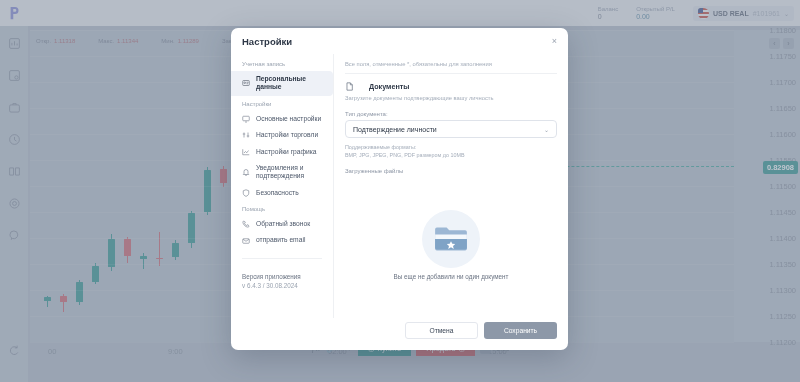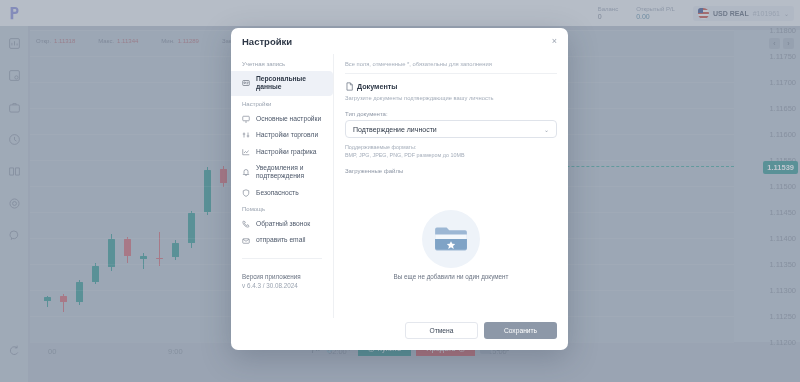--- a/index.html
+++ b/index.html
@@ -96,21 +96,21 @@
   .mi.active { background: #eef1f7; color: #2e3847; border-radius: 0 4px 4px 0; font-weight: bold; }
   .mi svg { width: 8px; height: 8px; flex: none; opacity: .75; }
   .mi span.txt { line-height: 1.25; }
   .m-side-sep { height: 1px; background: #eef0f3; margin: 9px 11px 0 11px; }
   .ver { padding: 14px 0 0 11px; }
   .ver-t { font-size: 6.3px; color: #6a7382; }
   .ver-v { font-size: 6.3px; color: #9aa3b0; margin-top: 2px; }
 
   .m-main { flex: 1; padding: 7px 11px 0 11px; display: flex; flex-direction: column; min-width: 0; }
   .req-note { font-size: 5.8px; color: #a4adba; padding-bottom: 6px; border-bottom: 1px solid #eef0f3; }
-  .doc-h { display: flex; align-items: center; gap: 3px; margin-top: 8px; }
+  .doc-h { display: flex; align-items: center; gap: 15px; margin-top: 8px; }
   .doc-h svg { width: 9px; height: 9px; color: #6a7382; }
   .doc-h-t { font-size: 7.2px; font-weight: bold; color: #2e3847; }
   .doc-sub { font-size: 5.8px; color: #a4adba; margin-top: 4px; }
   .fld-lbl { font-size: 6px; color: #8d96a5; margin-top: 10px; }
   .select { margin-top: 3px; height: 18px; border: 1px solid #dfe3ea; border-radius: 4px; display: flex; align-items: center; padding: 0 7px; font-size: 7px; color: #2e3847; cursor: pointer; }
   .select .sc { margin-left: auto; font-size: 6px; color: #9aa3b0; }
   .fmt { font-size: 5.4px; color: #a4adba; margin-top: 6px; line-height: 1.45; }
   .upload { margin-top: 7px; height: 20px; background: #2e3a4e; border-radius: 4px; color: #fff; font-size: 7.2px;
             display: flex; align-items: center; justify-content: center; gap: 5px; cursor: pointer; }
   .upload svg { width: 8px; height: 8px; }
@@ -325,21 +325,21 @@
         <div class="ptick" style="top: 74px;">1.11650</div>
         <div class="ptick" style="top: 100px;">1.11600</div>
         <div class="ptick" style="top: 126px;">1.11550</div>
         <div class="ptick" style="top: 152px;">1.11500</div>
         <div class="ptick" style="top: 178px;">1.11450</div>
         <div class="ptick" style="top: 204px;">1.11400</div>
         <div class="ptick" style="top: 230px;">1.11350</div>
         <div class="ptick" style="top: 256px;">1.11300</div>
         <div class="ptick" style="top: 282px;">1.11250</div>
         <div class="ptick" style="top: 308px;">1.11200</div>
-        <div class="pcur" style="top: 130.72px;">1.11539</div>
+        <div class="pcur" style="top: 130.72px;">0.82908</div>
       </div>
 
     <div class="taxis" id="taxis">
         <div class="ttick" style="left: 18px;">00</div>
         <div class="ttick" style="left: 138px;">9:00</div>
         <div class="ttick" style="left: 298px;">02:00</div>
         <div class="ttick" style="left: 458px;">15:00</div>
       </div>
 
     <div class="btoolbar">

